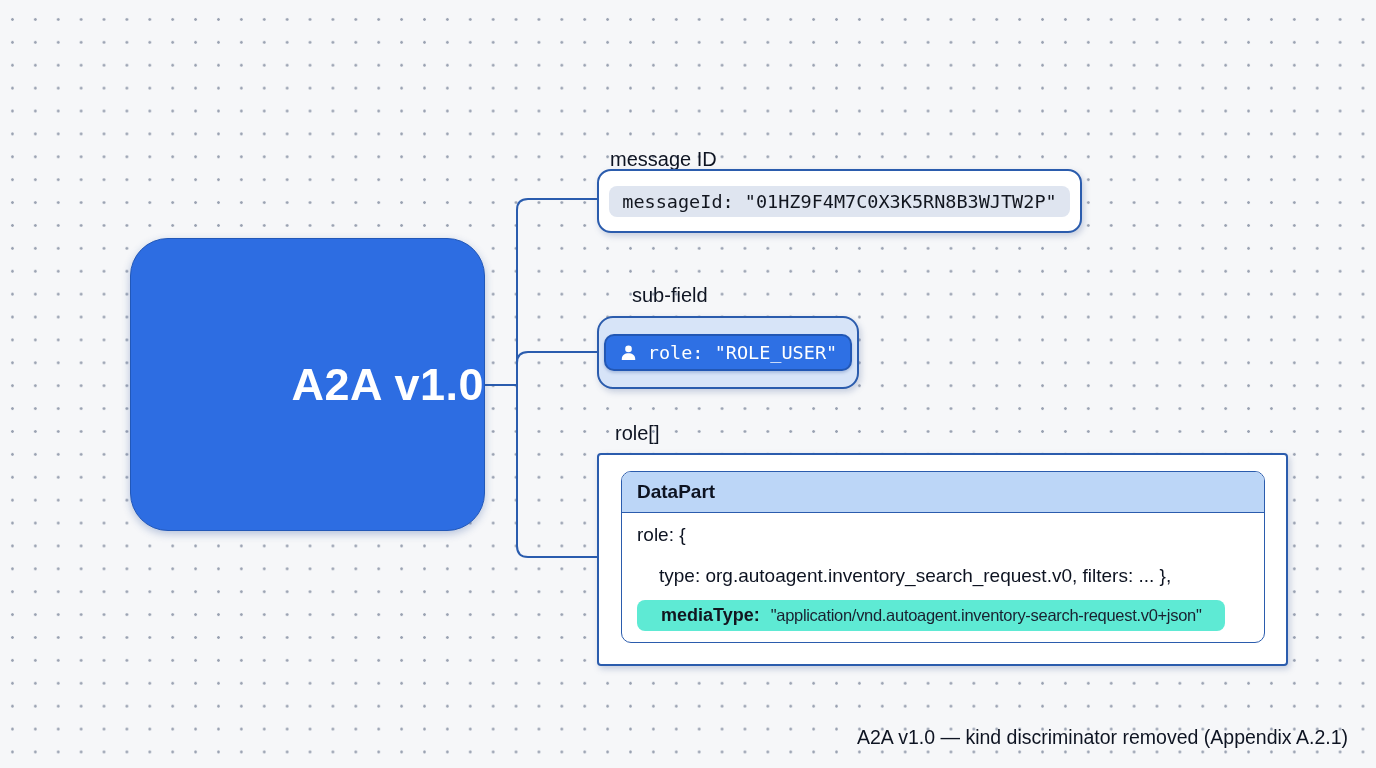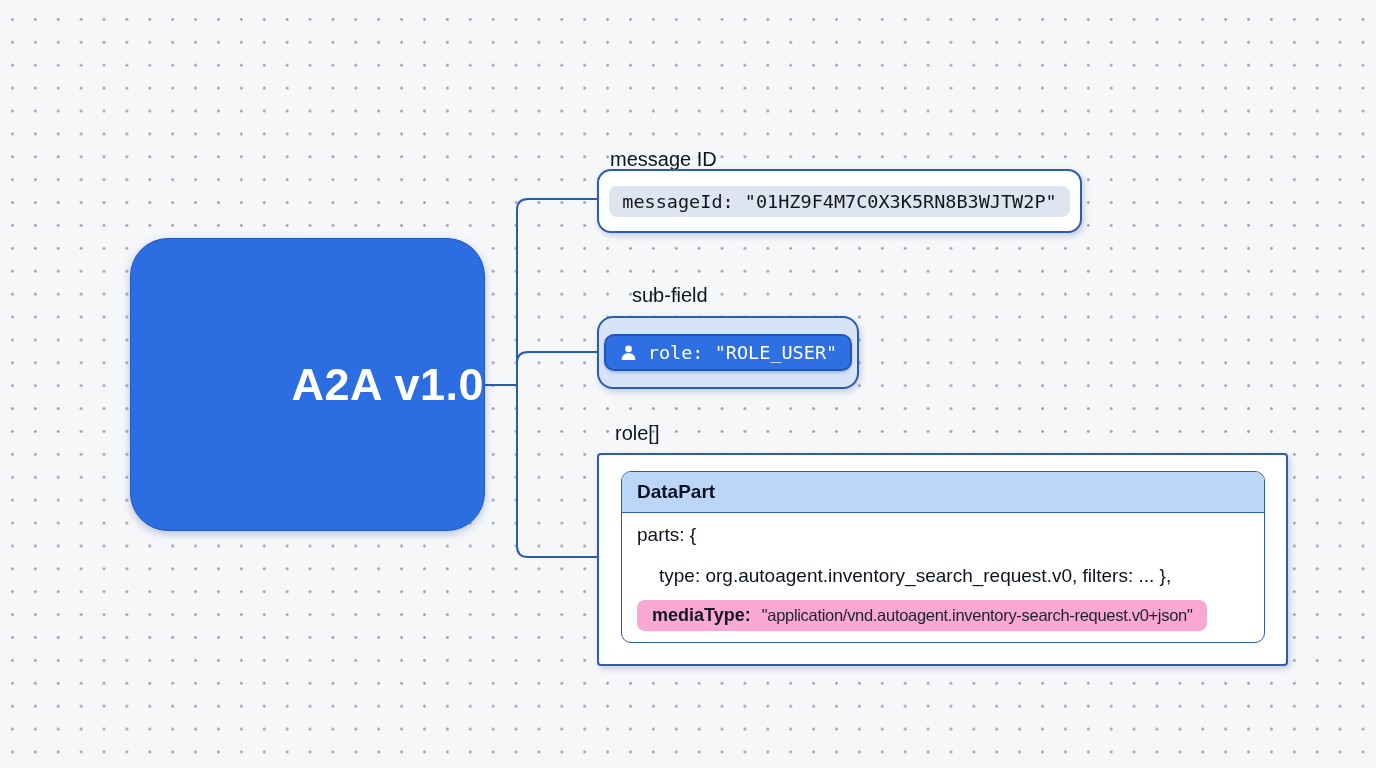--- a/index.html
+++ b/index.html
@@ -136,23 +136,23 @@
     padding: 11px 15px 0 15px;
     font-size: 19px;
     color: #0d1321;
   }
   .code-line-2 { padding-left: 22px; margin-top: 19px; }
   .mediatype-chip {
     margin-top: 13px;
     display: inline-flex;
     align-items: baseline;
     gap: 11px;
-    background: #f9a8d4;
+    background: #5eead4;
     border-radius: 8px;
-    padding: 5px 15px;
+    padding: 5px 24px;
     white-space: nowrap;
   }
   .mediatype-key { font-size: 18px; font-weight: 700; color: #12161f; }
   .mediatype-value { font-size: 16.5px; letter-spacing: -0.3px; color: #1a2130; }
 
   .footer-note {
     position: absolute;
     top: 726px;
     right: 28px;
     font-size: 19.5px;
@@ -192,24 +192,25 @@
       </span>
       <span class="code">role: "ROLE_USER"</span>
     </div>
   </div>
 
   <div class="node-label" style="left:615px; top:422px;">role[]</div>
   <div class="parts-box">
     <div class="datapart-card">
       <div class="datapart-header">DataPart</div>
       <div class="datapart-body">
-        <div>parts: {</div>
+        <div>role: {</div>
         <div class="code-line-2">type: org.autoagent.inventory_search_request.v0, filters: ...  },</div>
         <div class="mediatype-chip">
           <span class="mediatype-key">mediaType:</span>
           <span class="mediatype-value">"application/vnd.autoagent.inventory-search-request.v0+json"</span>
         </div>
       </div>
     </div>
   </div>
 
+  <div class="footer-note">A2A v1.0 — kind discriminator removed (Appendix A.2.1)</div>
 
 </div>
 
 </body></html>

